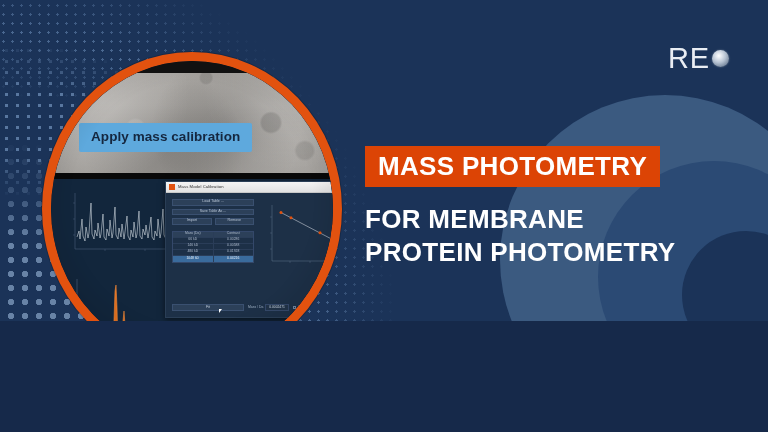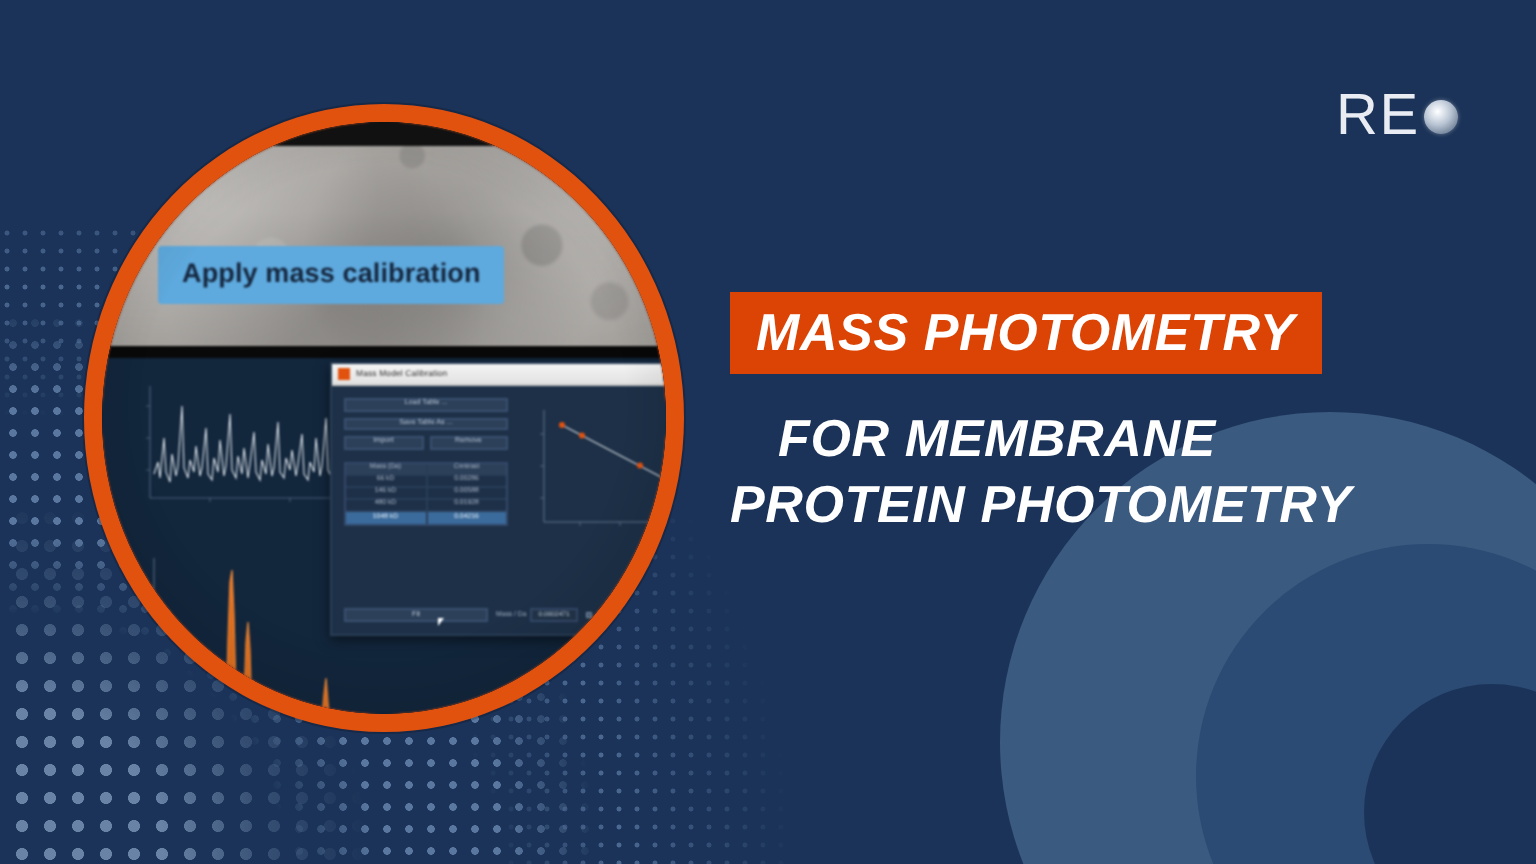--- a/index.html
+++ b/index.html
@@ -6,21 +6,21 @@
   * { margin:0; padding:0; box-sizing:border-box; }
   html, body {
     width:768px; height:432px;
     overflow:hidden;
     background:#16294a;
     font-family:"Liberation Sans", sans-serif;
   }
 
   .stage {
     position:relative;
-    width:768px; height:432px;
+    width:768px; height:321px;
     background:#1b3358;
     overflow:hidden;
   }
 
   
   .ring-deco { position:absolute; border-radius:50%; pointer-events:none; }
   .ring-outer {
     width:330px; height:330px;
     right:-62px; bottom:-104px;
     background:#3b5a80;
@@ -90,42 +90,41 @@
     border-radius:50%;
     background:radial-gradient(circle at 40% 34%, #ffffff 0%, #e6ebf1 16%, #b7c3d2 45%, #7f8fa4 72%, #5b6b82 100%);
     box-shadow:0 0 2px rgba(255,255,255,.35);
   }
 
   
   .headline {
     position:absolute;
     left:365px; top:146px;
     width:370px;
-    font-style:italic;
   }
   .badge {
     display:inline-block;
     background:#dc4405;
     color:#ffffff;
     font-size:26px;
     font-weight:bold;
     letter-spacing:.012em;
     padding:7px 13px 8px 13px;
     line-height:1;
     white-space:nowrap;
   }
   .sub-line {
     color:#ffffff;
     font-size:26px;
     font-weight:bold;
     letter-spacing:.012em;
     line-height:1.25;
     white-space:nowrap;
   }
-  .sub-line.first { margin-top:16px;margin-left:24px; }
+  .sub-line.first { margin-top:16px; }
 
   
   .magnifier {
     position:absolute;
     left:42px; top:52px;
     width:300px; height:314px;
     border-radius:50%;
     border:9px solid #e2520f;
     overflow:hidden;
     background:#0f2036;

